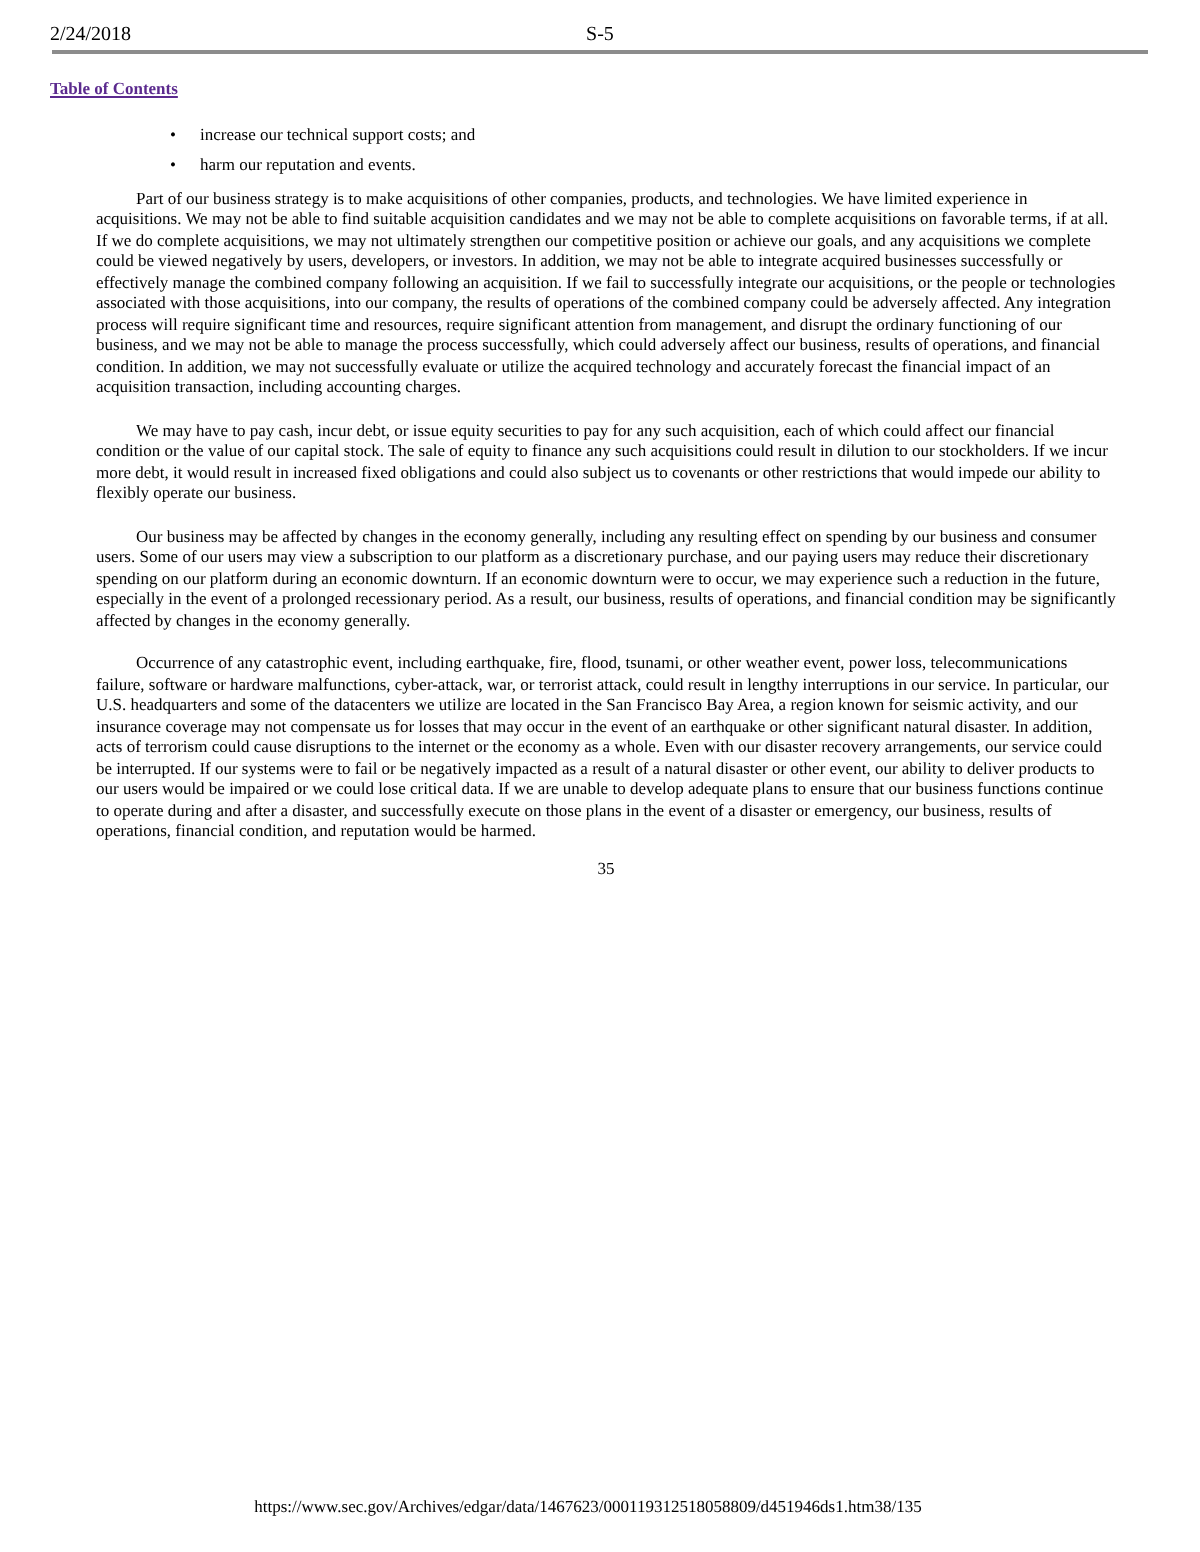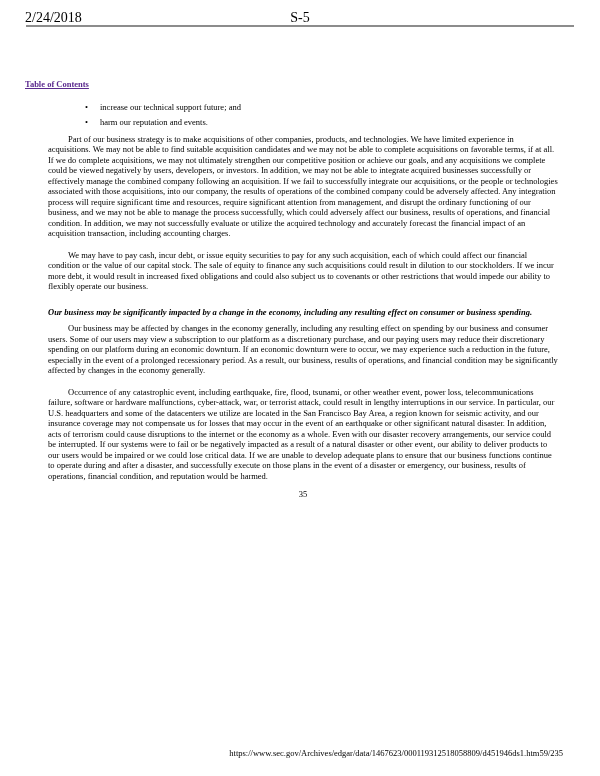--- a/index.html
+++ b/index.html
@@ -8,40 +8,40 @@
     background: #ffffff;
     color: #000000;
     font-family: "Liberation Serif", serif;
     position: relative;
     overflow: hidden;
   }
 
   
   .print-header {
     position: absolute; top: 13px; left: 25px; right: 25px;
-    font-size: 14px; line-height: 10px;
+    font-size: 10px; line-height: 10px;
     display: flex; align-items: baseline;
   }
   .print-header .h-left  { flex: 1; text-align: left; }
   .print-header .h-mid   { flex: 1; text-align: center; }
   .print-header .h-right { flex: 1; text-align: right; }
 
   .top-rule {
     position: absolute; top: 25px; left: 26px; right: 26px;
     height: 0; border-top: 2px solid #8c8c8c;
   }
 
   .print-footer {
     position: absolute; top: 748px; left: 25px; right: 37px;
     font-size: 8.5px; line-height: 10px;
-    display: flex; justify-content: flex-end; align-items: baseline;
+    display: flex; justify-content: center; align-items: baseline;
   }
 
   
-  .doc { position: absolute; top: 39px; left: 0; right: 16px; font-size: 8.5px; line-height: 10.5px; margin-top: 40px; }
+  .doc { position: absolute; top: 39px; left: 0; right: 16px; font-size: 8.5px; line-height: 10.5px; }
 
   .toc-link {
     margin-left: 25px;
     font-weight: bold;
     text-decoration: underline;
     display: inline-block;
     cursor: pointer;
   }
 
   .bullet-list { margin: 12px 26px 0 85px; }
@@ -74,39 +74,38 @@
 
 <div class="top-rule"></div>
 
 <div class="doc">
 
   <span class="toc-link" id="tocLink" style="color: rgb(91, 42, 142);">Table of Contents</span>
 
   <div class="bullet-list">
     <div class="bullet-row">
       <span class="bullet-marker">•</span>
-      <span>increase our technical support future; and</span>
+      <span>increase our technical support costs; and</span>
     </div>
     <div class="bullet-row">
       <span class="bullet-marker">•</span>
       <span>harm our reputation and events.</span>
     </div>
   </div>
 
   <div class="risk-body">
 
     <div class="para">Part of our business strategy is to make acquisitions of other companies, products, and technologies. We have limited experience in acquisitions. We may not be able to find suitable acquisition candidates and we may not be able to complete acquisitions on favorable terms, if at all. If we do complete acquisitions, we may not ultimately strengthen our competitive position or achieve our goals, and any acquisitions we complete could be viewed negatively by users, developers, or investors. In addition, we may not be able to integrate acquired businesses successfully or effectively manage the combined company following an acquisition. If we fail to successfully integrate our acquisitions, or the people or technologies associated with those acquisitions, into our company, the results of operations of the combined company could be adversely affected. Any integration process will require significant time and resources, require significant attention from management, and disrupt the ordinary functioning of our business, and we may not be able to manage the process successfully, which could adversely affect our business, results of operations, and financial condition. In addition, we may not successfully evaluate or utilize the acquired technology and accurately forecast the financial impact of an acquisition transaction, including accounting charges.</div>
     <div class="para">We may have to pay cash, incur debt, or issue equity securities to pay for any such acquisition, each of which could affect our financial condition or the value of our capital stock. The sale of equity to finance any such acquisitions could result in dilution to our stockholders. If we incur more debt, it would result in increased fixed obligations and could also subject us to covenants or other restrictions that would impede our ability to flexibly operate our business.</div>
 
-    <div class="risk-heading">Our business may be significantly impacted by a change in the economy, including any resulting effect on consumer or business spending.</div>
     <div class="para">Our business may be affected by changes in the economy generally, including any resulting effect on spending by our business and consumer users. Some of our users may view a subscription to our platform as a discretionary purchase, and our paying users may reduce their discretionary spending on our platform during an economic downturn. If an economic downturn were to occur, we may experience such a reduction in the future, especially in the event of a prolonged recessionary period. As a result, our business, results of operations, and financial condition may be significantly affected by changes in the economy generally.</div>
 
     <div class="para">Occurrence of any catastrophic event, including earthquake, fire, flood, tsunami, or other weather event, power loss, telecommunications failure, software or hardware malfunctions, cyber-attack, war, or terrorist attack, could result in lengthy interruptions in our service. In particular, our U.S. headquarters and some of the datacenters we utilize are located in the San Francisco Bay Area, a region known for seismic activity, and our insurance coverage may not compensate us for losses that may occur in the event of an earthquake or other significant natural disaster. In addition, acts of terrorism could cause disruptions to the internet or the economy as a whole. Even with our disaster recovery arrangements, our service could be interrupted. If our systems were to fail or be negatively impacted as a result of a natural disaster or other event, our ability to deliver products to our users would be impaired or we could lose critical data. If we are unable to develop adequate plans to ensure that our business functions continue to operate during and after a disaster, and successfully execute on those plans in the event of a disaster or emergency, our business, results of operations, financial condition, and reputation would be harmed.</div>
 
     <div class="page-number">35</div>
   </div>
 
 </div>
 
 <div class="print-footer">
   <span>https://www.sec.gov/Archives/edgar/data/1467623/000119312518058809/d451946ds1.htm</span>
-  <span>59/235</span>
+  <span>38/135</span>
 </div>
 
 </body></html>

